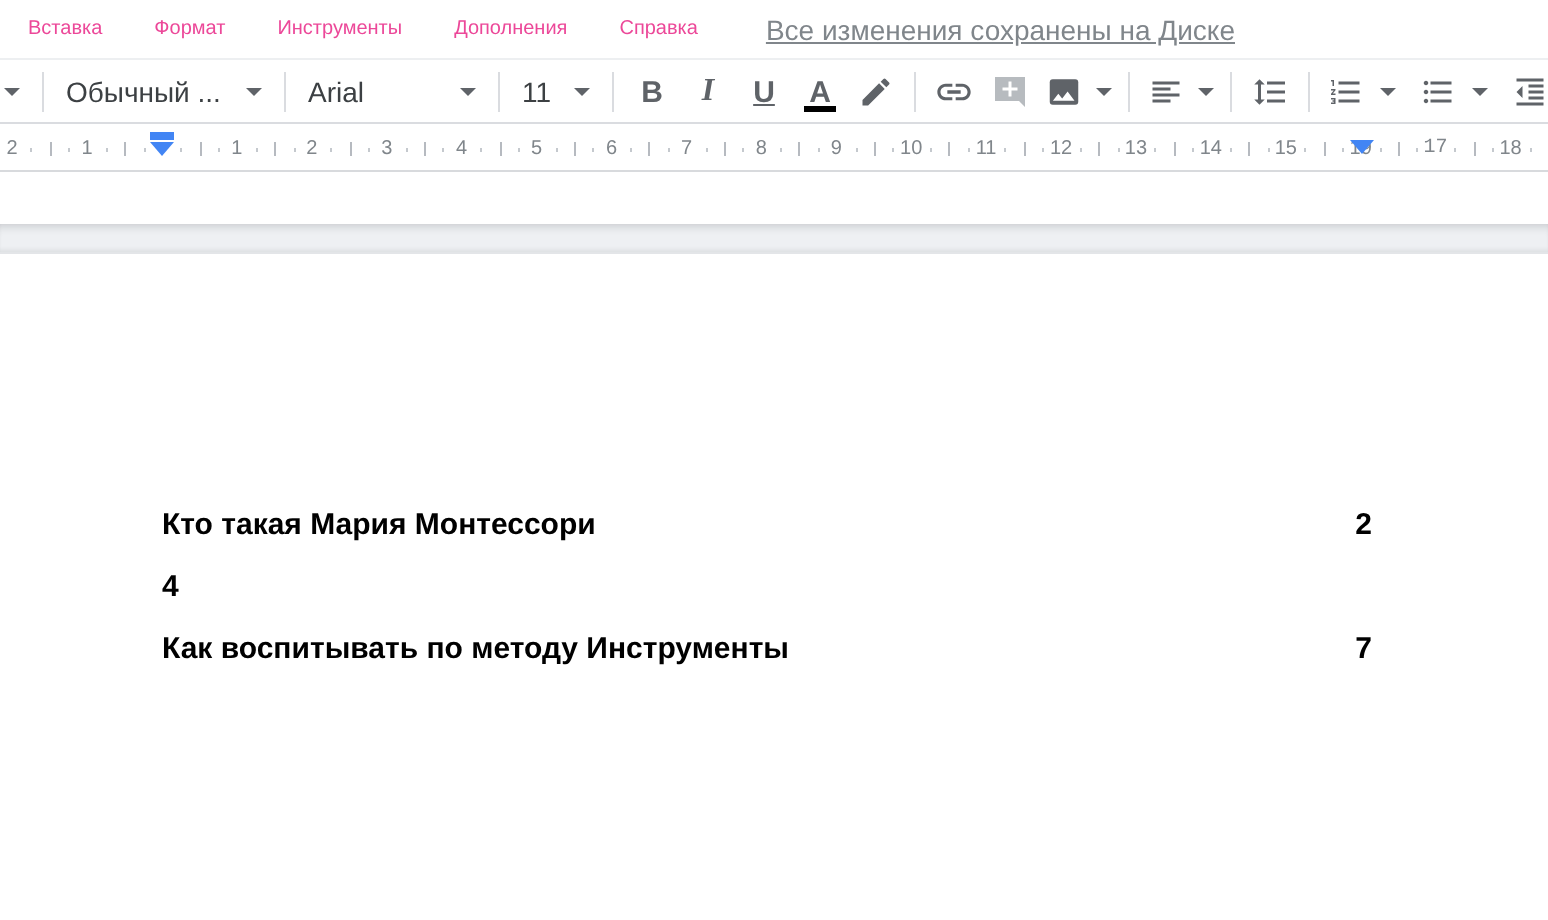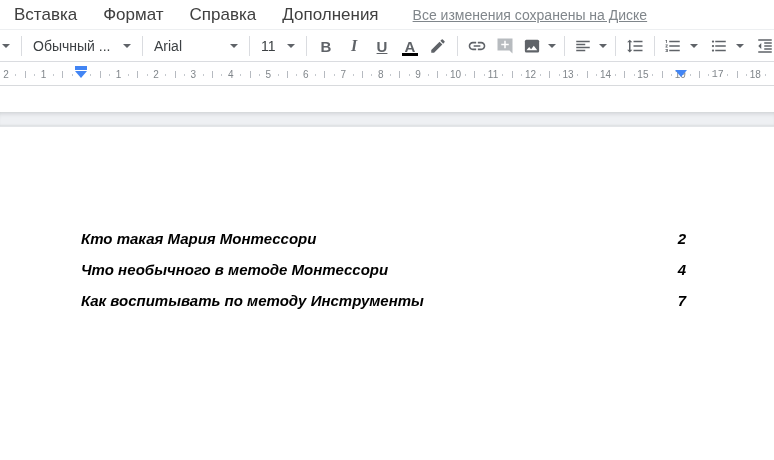--- a/index.html
+++ b/index.html
@@ -8,21 +8,21 @@
     font-family:"Liberation Sans", sans-serif;
     background:#fff; color:#202124; position:relative;
   }
   
   .menubar {
     position:absolute; top:0; left:0; right:0; height:30px;
     display:flex; align-items:center; background:#fff;
     border-bottom:1px solid #edeff1;
   }
   .menu-item {
-    font-size:17px; color:#404040; padding:0 13px; cursor:default;
+    font-size:10px; color:#ec4899; padding:0 13px; cursor:default;
     line-height:30px; white-space:nowrap;
   }
   .menu-item:first-child { padding-left:14px; }
   .saved-status {
     font-size:14px; color:#80868b; text-decoration:underline;
     margin-left:21px; white-space:nowrap;
   }
   
   .toolbar {
     position:absolute; top:31px; left:0; right:0; height:31px;
@@ -73,36 +73,37 @@
     border-left:6px solid transparent; border-right:6px solid transparent;
     border-top:7px solid #4285f4;
   }
   
   .doc-area { position:absolute; top:87px; left:0; right:0; bottom:0; background:#fff; }
   .page-gap {
     position:absolute; top:25px; left:0; right:0; height:15px; background:#eef0f3;
     box-shadow: inset 0 5px 5px -4px rgba(60,64,67,.22), inset 0 -2px 2px -1px rgba(60,64,67,.10);
     border-bottom:1px solid #e3e5e8;
   }
-  .toc { position:absolute; left:81px; width:605px; top:136px;font-style:italic; }
+  .toc { position:absolute; left:81px; width:605px; top:160px; }
   .toc-row {
     display:flex; justify-content:space-between; align-items:center;
     height:31px; font-size:15px; font-weight:700; color:#000;
   }
   .toc-title { white-space:nowrap; }
   .toc-page { text-align:right; }
 </style>
 </head>
 <body>
 
 <div class="menubar">
   <span class="menu-item">Вставка</span>
   <span class="menu-item">Формат</span>
+  <span class="menu-item">Инструменты</span>
+  <span class="menu-item">Дополнения</span>
   <span class="menu-item">Справка</span>
-  <span class="menu-item">Дополнения</span>
   <span class="saved-status">Все изменения сохранены на Диске</span>
 </div>
 
 <div class="toolbar">
   <div class="tb-btn caret-only">
     <span class="dd-arrow"></span>
   </div>
   <div class="tb-sep"></div>
 
   <div class="tb-dropdown" style="width:110px">
@@ -290,21 +291,20 @@
 </div>
 
 <div class="doc-area">
   <div class="page-gap"></div>
   <div class="toc">
     <div class="toc-row">
       <span class="toc-title">Кто такая Мария Монтессори</span>
       <span class="toc-page">2</span>
     </div>
     <div class="toc-row">
-      <span class="toc-title">Что необычного в методе Монтессори</span>
       <span class="toc-page">4</span>
     </div>
     <div class="toc-row">
       <span class="toc-title">Как воспитывать по методу Инструменты</span>
       <span class="toc-page">7</span>
     </div>
   </div>
 </div>
 
 </body></html>

